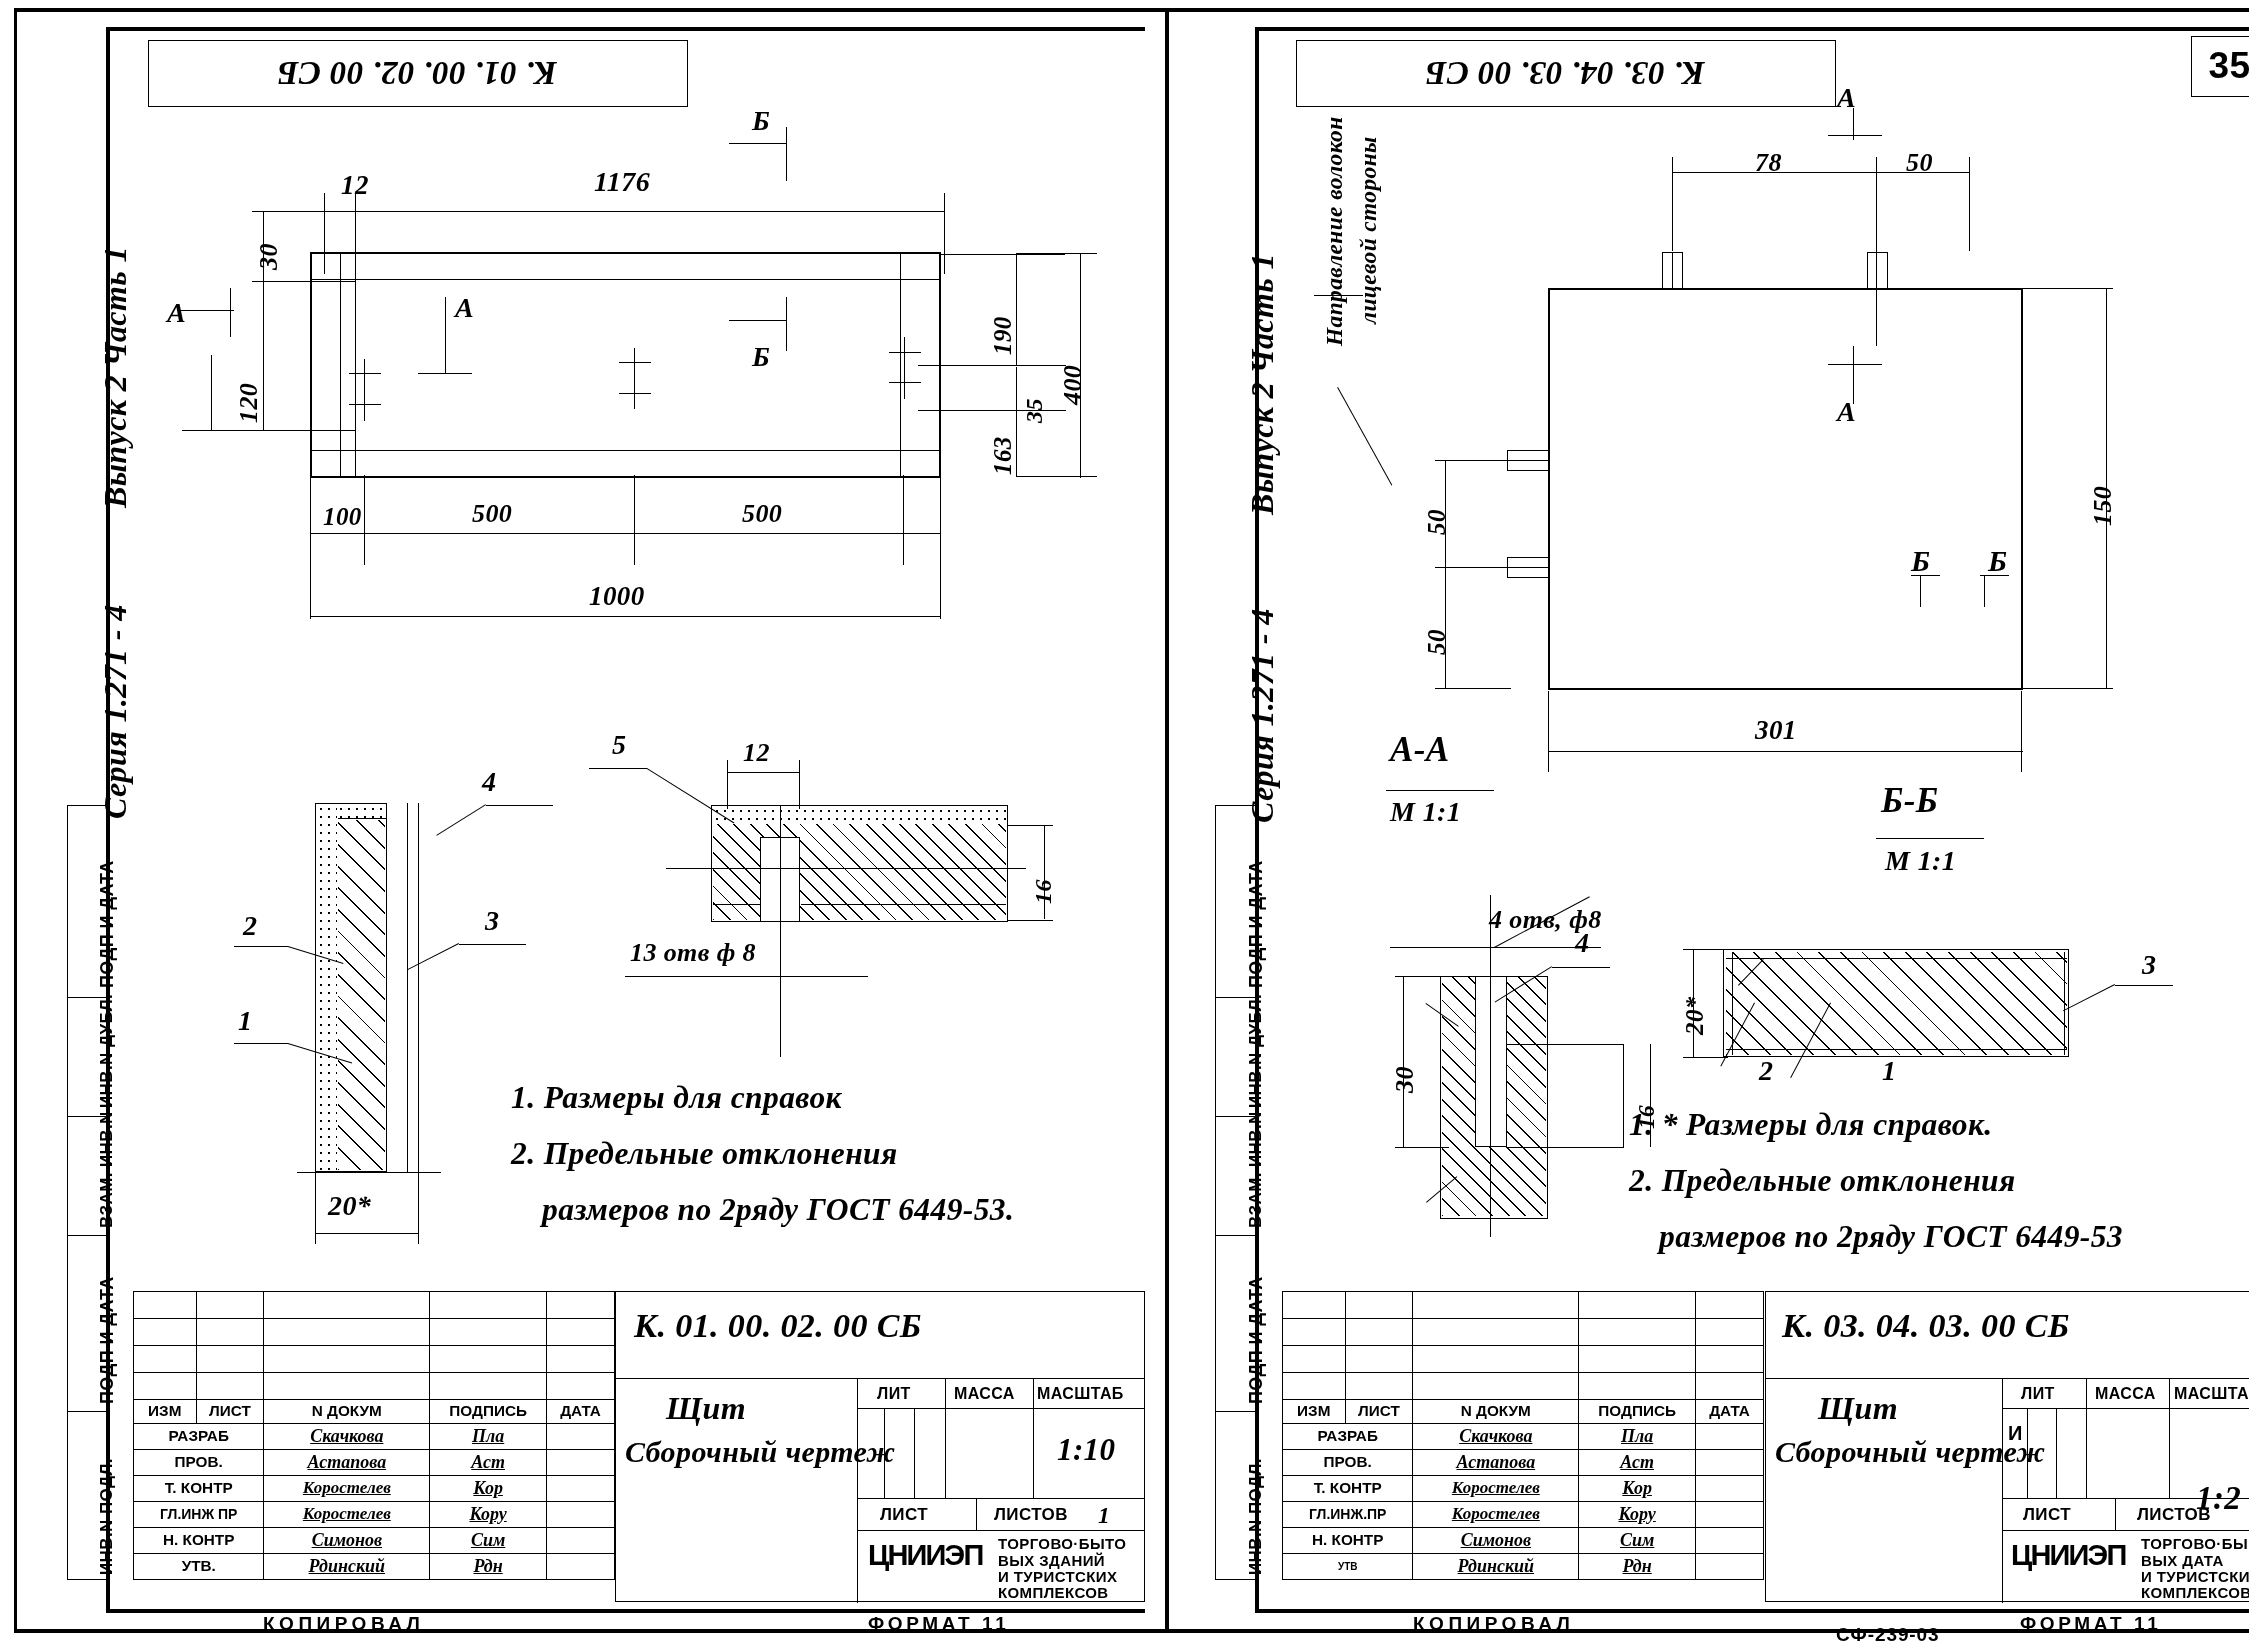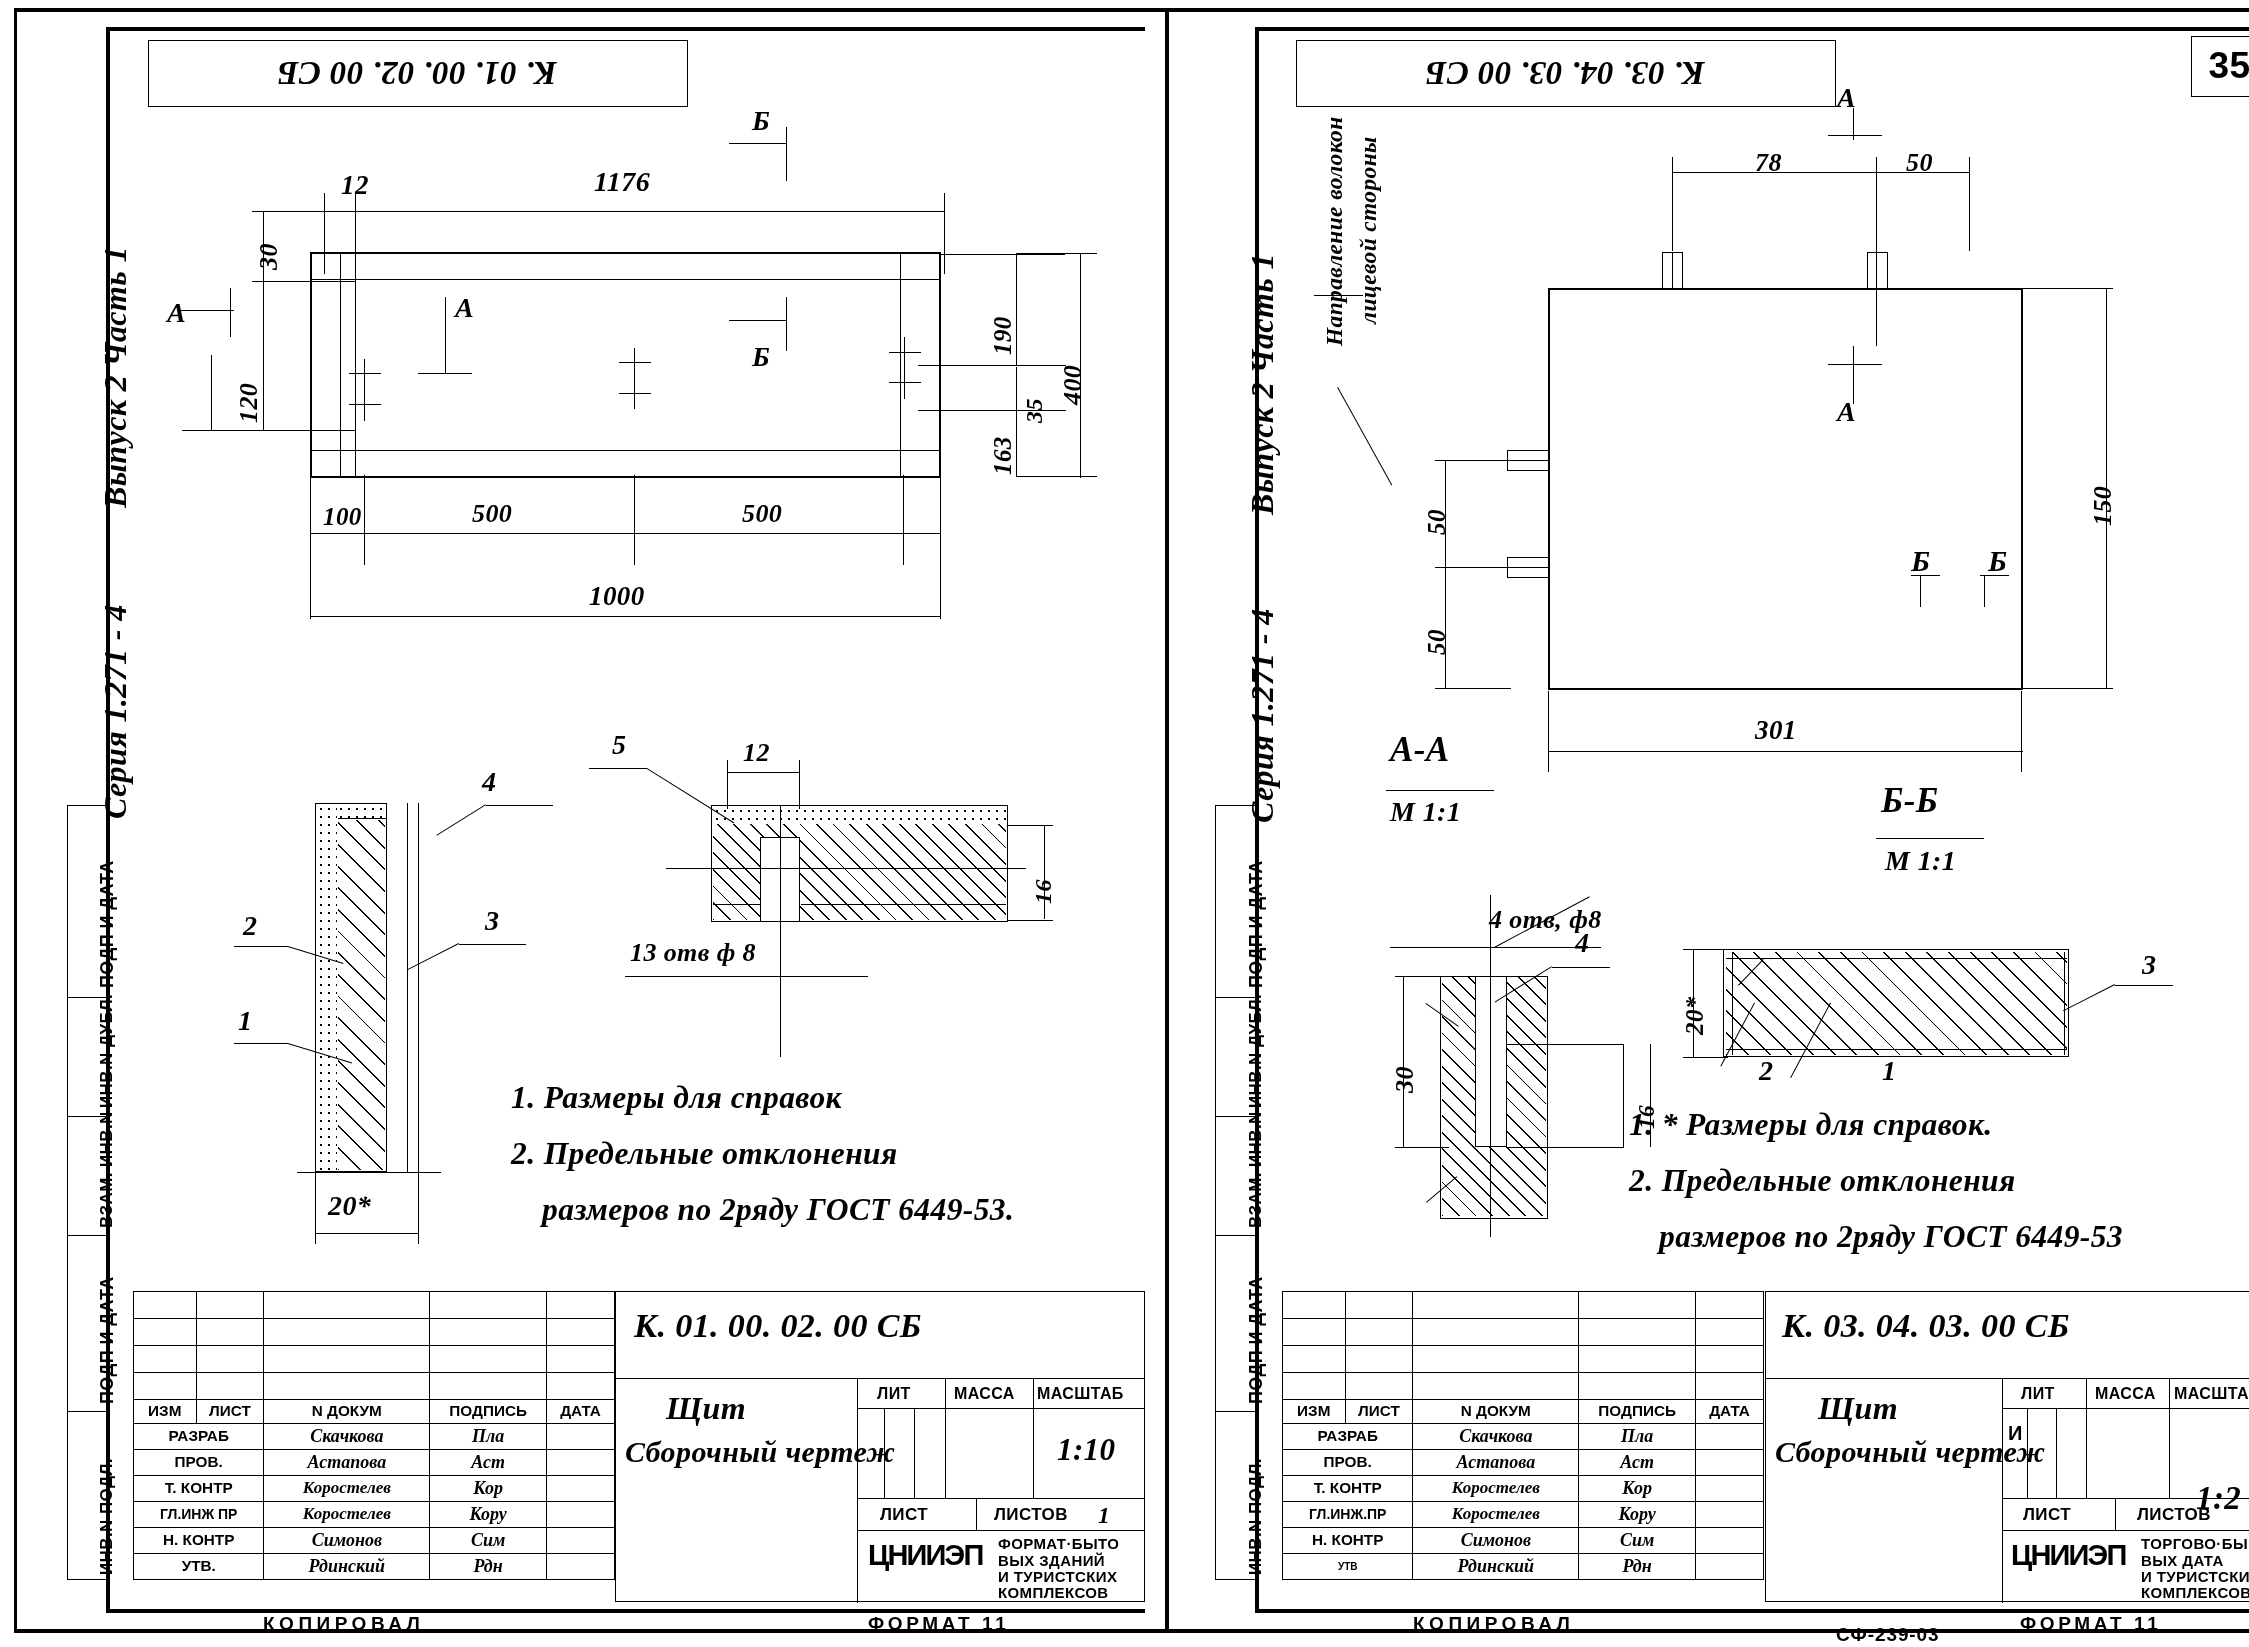--- a/index.html
+++ b/index.html
@@ -30,21 +30,21 @@
     background-image:repeating-linear-gradient(45deg,#000 0 1.3px,transparent 1.3px 15.3px);}
   .hatch2{position:absolute;
     background-image:repeating-linear-gradient(45deg,#000 0 1.3px,transparent 1.3px 11.7px);}
   .gravel{position:absolute;
     background-image:radial-gradient(circle at 50% 50%, #000 0 0.9px, transparent 1.1px);
     background-size:8px 8px;}
   
   table.tb{position:absolute;border-collapse:collapse;font-family:"Liberation Sans",sans-serif;}
   table.tb td{border:1.3px solid #000;padding:0;text-align:center;vertical-align:middle;
     font-weight:700;color:#000;}
-  .sig{font-family:"Liberation Serif",serif;font-style:italic;font-weight:700;}
+  .sig{font-family:"Liberation Serif",serif;font-style:italic;font-weight:700;text-decoration:underline;}
 </style>
 </head>
 <body>
 
 <div class="sheet">
 
   <div class="ln hthick" style="left:13.5px;top:8px;width:2286px;"></div>
   <div class="ln hthick" style="left:13.5px;top:1629px;width:2286px;"></div>
   <div class="ln vthick" style="left:13.5px;top:8px;height:1624px;"></div>
 
@@ -344,21 +344,21 @@
       <div class="ln h" style="left:857px;top:1498px;width:288px;"></div>
       <div class="txt" style="left:1057px;top:1432px;font-size:31px;">1:10</div>
 
       <div class="ln h" style="left:857px;top:1530px;width:288px;"></div>
       <div class="ln v" style="left:976px;top:1498px;height:31.5px;"></div>
       <div class="blk" style="left:880px;top:1505px;font-size:17px;">ЛИСТ</div>
       <div class="blk" style="left:994px;top:1505px;font-size:17px;">ЛИСТОВ</div>
       <div class="txt" style="left:1098px;top:1502px;font-size:23.4px;">1</div>
 
       <div class="blk" style="left:868px;top:1539px;font-size:29px;letter-spacing:-1.8px;">ЦНИИЭП</div>
-      <div class="blk" style="left:998px;top:1535px;font-size:15px;">ФОРМАТ·БЫТО</div>
+      <div class="blk" style="left:998px;top:1535px;font-size:15px;">ТОРГОВО·БЫТО</div>
       <div class="blk" style="left:998px;top:1552px;font-size:15px;">ВЫХ ЗДАНИЙ</div>
       <div class="blk" style="left:998px;top:1568px;font-size:15px;">И ТУРИСТСКИХ</div>
       <div class="blk" style="left:998px;top:1584px;font-size:15px;">КОМПЛЕКСОВ</div>
     </div>
 
     <div class="blk" style="left:263px;top:1613px;font-size:19px;letter-spacing:4.5px;">КОПИРОВАЛ</div>
     <div class="blk" style="left:868px;top:1613px;font-size:19px;letter-spacing:3.6px;">ФОРМАТ 11</div>
   </div>
 
   <div>

